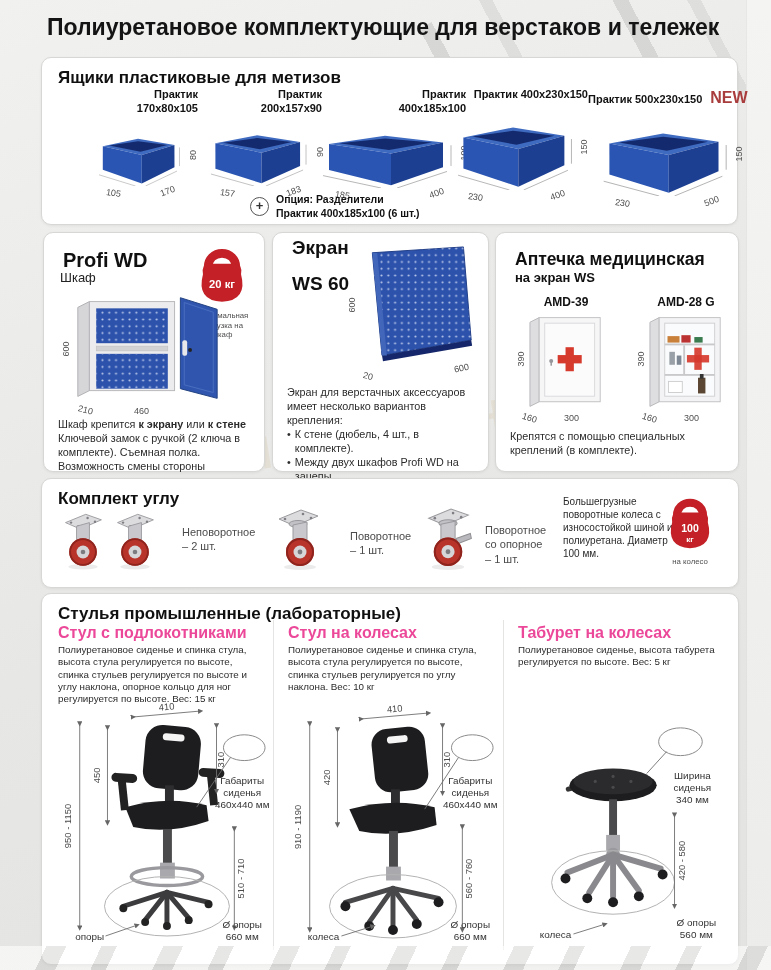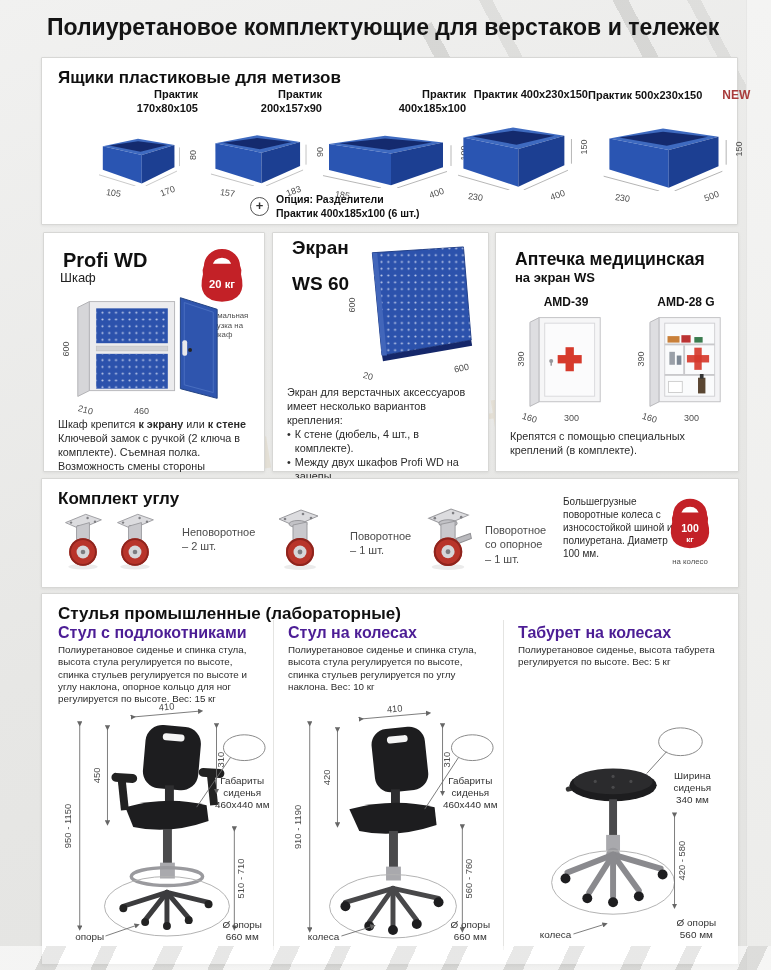--- a/index.html
+++ b/index.html
@@ -8,26 +8,26 @@
         font-family:"Liberation Sans",sans-serif;color:#222}
   .deco-tr{position:absolute;top:-70px;right:-90px;width:460px;height:210px;transform:rotate(-28deg);opacity:.75;
         background:repeating-linear-gradient(90deg,transparent 0 46px,#cfcfcd 46px 60px,transparent 60px 112px,#d9d9d7 112px 124px,transparent 124px 184px)}
   .deco-b{position:absolute;left:0;right:0;bottom:0;height:24px;opacity:.8;
         background:repeating-linear-gradient(115deg,rgba(255,255,255,.75) 0 42px,rgba(198,198,196,.5) 42px 60px,rgba(255,255,255,.65) 60px 92px,rgba(188,188,186,.45) 92px 106px)}
   .edge-strip{position:absolute;right:0;top:0;width:24px;height:100%;background:linear-gradient(180deg,#f4f4f3,#ececea);border-left:1px solid rgba(0,0,0,.05)}
   .watermark{position:absolute;font-weight:bold;letter-spacing:6px;pointer-events:none;white-space:nowrap}
   .wm1{left:238px;top:408px;font-size:46px;color:#b98f3e;opacity:.10;transform:rotate(-9deg)}
   .wm2{left:225px;top:700px;font-size:46px;color:#6e7f95;opacity:.10;transform:rotate(-9deg)}
   .page-title{position:absolute;left:47px;top:14px;margin:0;font-size:23px;font-weight:bold;color:#141414}
-  .card{position:absolute;background:#fff;border:1px solid #d7d7d5;border-radius:1px;box-shadow:0 1px 3px rgba(0,0,0,.06)}
+  .card{position:absolute;background:#fff;border:1px solid #d7d7d5;border-radius:10px;box-shadow:0 1px 3px rgba(0,0,0,.06)}
   .card-title{position:absolute;left:16px;top:10px;margin:0;font-size:17px;font-weight:bold;color:#101010;white-space:nowrap}
   
   .bin{position:absolute;text-align:right}
   .bin-label{font-size:11px;font-weight:bold;line-height:1.25;color:#111;white-space:nowrap}
-  .new-badge{color:#a93c3c;font-size:12px;margin-left:20px}
+  .new-badge{color:#a93c3c;font-size:16px;margin-left:8px}
   .new-badge:empty{display:none}
   .bin-art{position:relative;margin:0 auto}
   .bin-art svg{width:100%;height:100%;display:block}
   .dim{position:absolute;font-size:9px;color:#4f4f4f;white-space:nowrap}
   .bin-art .dim-w{left:14%;bottom:-12px;transform:rotate(8deg)}
   .bin-art .dim-d{right:8%;bottom:-10px;transform:rotate(-20deg)}
   .bin-art .dim-h{right:-16px;top:36%;transform:rotate(-90deg)}
   .option-row{position:absolute;left:208px;top:135px;display:flex;gap:7px;align-items:center}
   .plus-icon{width:17px;height:17px;border:1.4px solid #555;border-radius:50%;font-size:13px;line-height:15px;text-align:center;font-weight:bold;color:#333;background:#fff;flex:0 0 auto}
   .option-text{font-size:10.5px;font-weight:bold;line-height:1.3;color:#111;text-align:left}
@@ -45,21 +45,21 @@
   .adim{position:absolute;font-size:9px;color:#4f4f4f;white-space:nowrap}
   .vdim{transform:rotate(-90deg)}
   .model-name{position:absolute;font-size:12px;font-weight:bold;text-align:center;color:#111}
   .bullet-line{display:flex;gap:4px}
   .bullet-line::before{content:"•";flex:0 0 auto}
   
   .wheel-label{position:absolute;font-size:11px;color:#4b4b4b;line-height:1.3}
   .wheels-desc{position:absolute;font-size:10px;line-height:1.3;color:#2b2b2b}
   
   .chair-divider{position:absolute;top:26px;bottom:14px;width:1px;background:#e4e4e2}
-  .chair-head{position:absolute;margin:0;font-size:16px;font-weight:bold;color:#4c1d95;white-space:nowrap}
+  .chair-head{position:absolute;margin:0;font-size:16px;font-weight:bold;color:#ec4899;white-space:nowrap}
   .chair-desc{position:absolute;font-size:9.8px;line-height:1.26;color:#2b2b2b}
   .chair-art{position:absolute}
   .chair-art svg{width:100%;height:100%;display:block}
   svg text{font-family:"Liberation Sans",sans-serif}
   .sdim{font-size:9.5px;fill:#4a4a4a;text-anchor:middle}
   .snote{font-size:10px;fill:#333;text-anchor:middle}
 </style>
 </head>
 <body>
 

